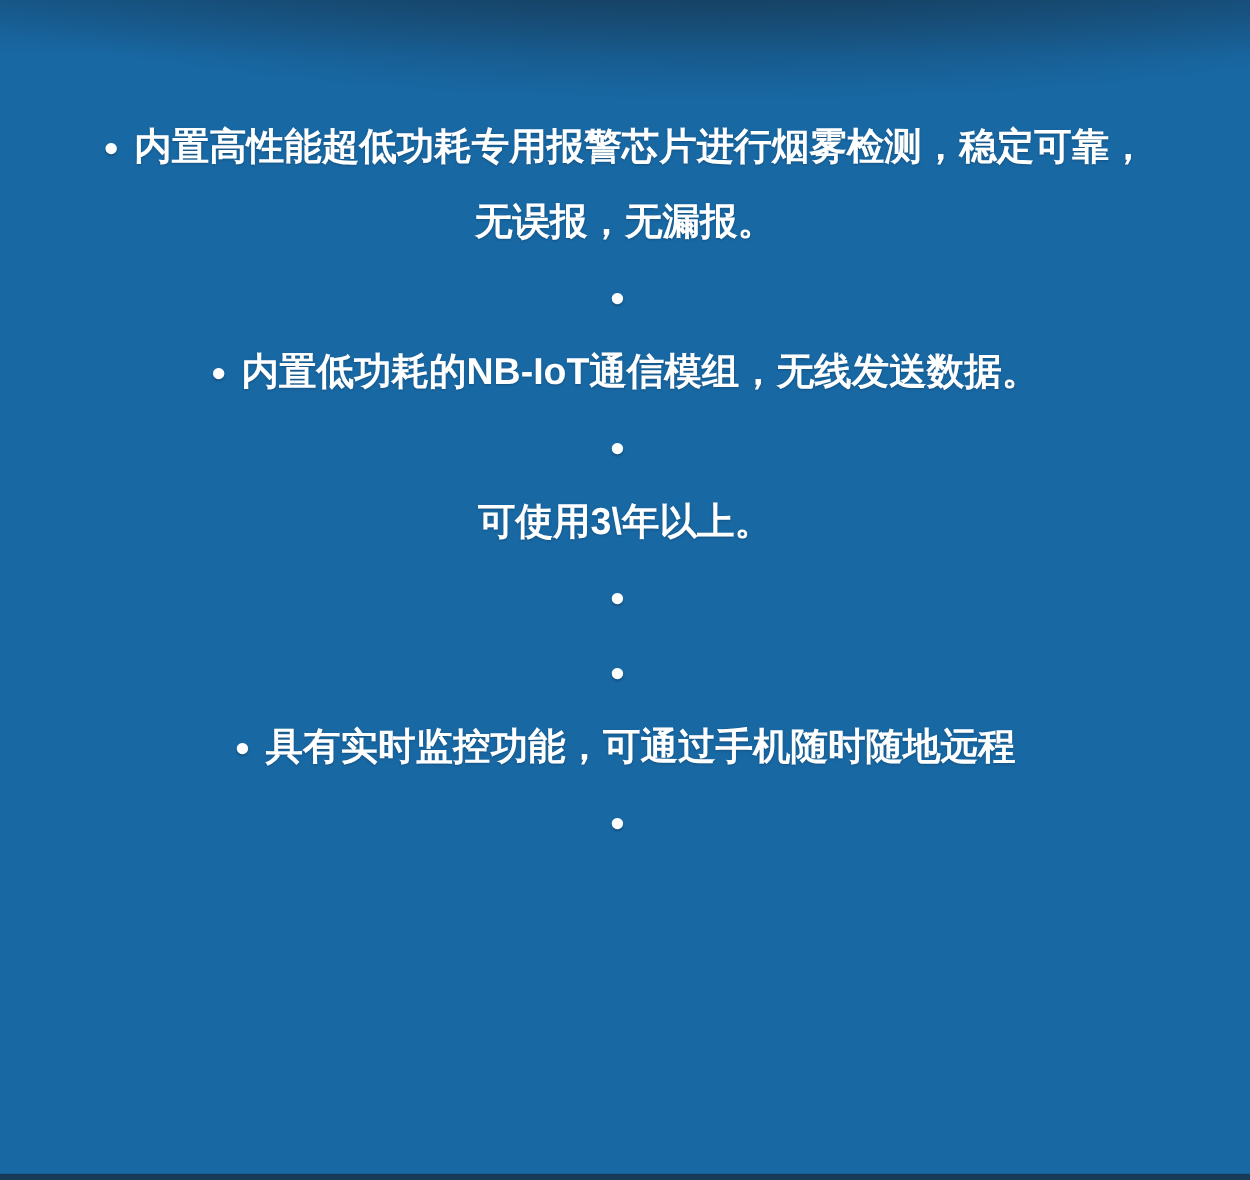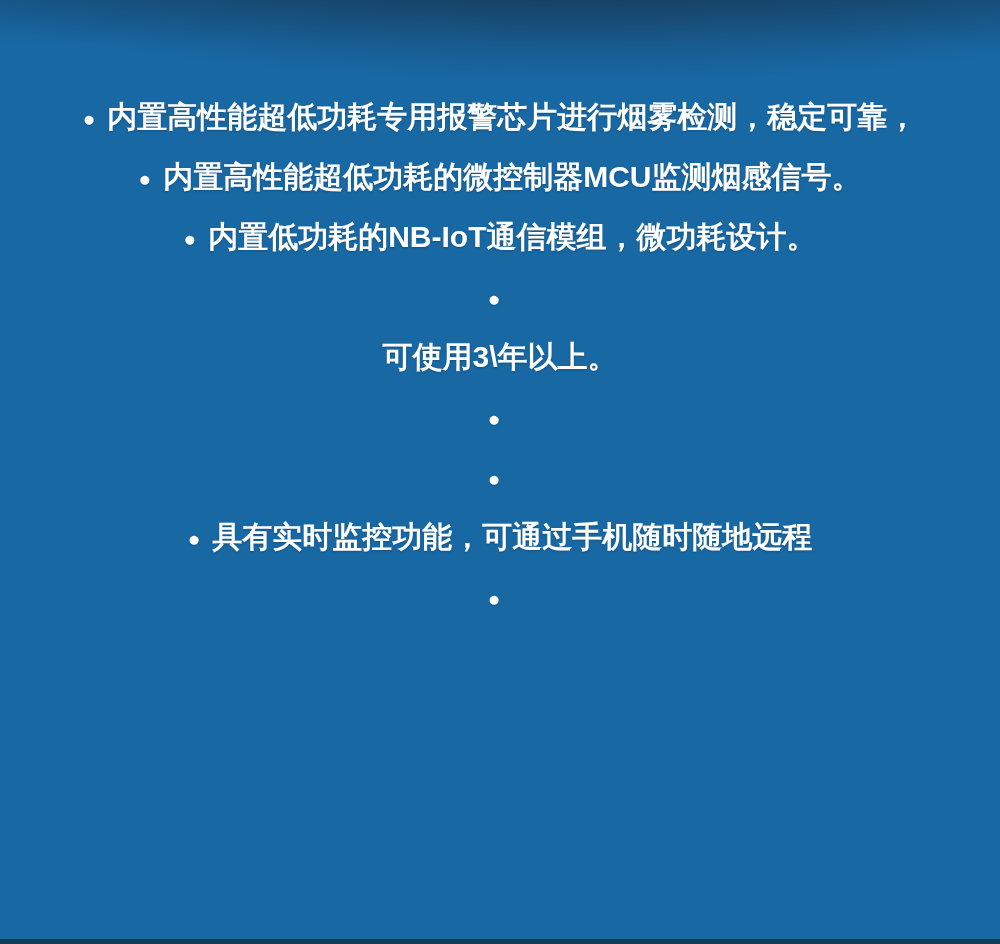--- a/index.html
+++ b/index.html
@@ -68,29 +68,31 @@
 
 <div class="page">
 
   <div class="feature-list">
 
     <div class="feature-line">
       <span class="bullet">●</span>
       <span>内置高性能超低功耗专用报警芯片进行烟雾检测，稳定可靠，</span>
     </div>
 
-
     <div class="feature-line">
-      <span class="bullet">●</span>
-      <span>内置高性能超低功耗的微控制器MCU监测烟感信号。</span>
+      <span>无误报，无漏报。</span>
     </div>
 
     <div class="feature-line">
       <span class="bullet">●</span>
-      <span>内置低功耗的NB-IoT通信模组，微功耗设计。</span>
+    </div>
+
+    <div class="feature-line">
+      <span class="bullet">●</span>
+      <span>内置低功耗的NB-IoT通信模组，无线发送数据。</span>
     </div>
 
     <div class="feature-line">
       <span class="bullet">●</span>
     </div>
 
 
     <div class="feature-line">
       <span>可使用3\年以上。</span>
     </div>

